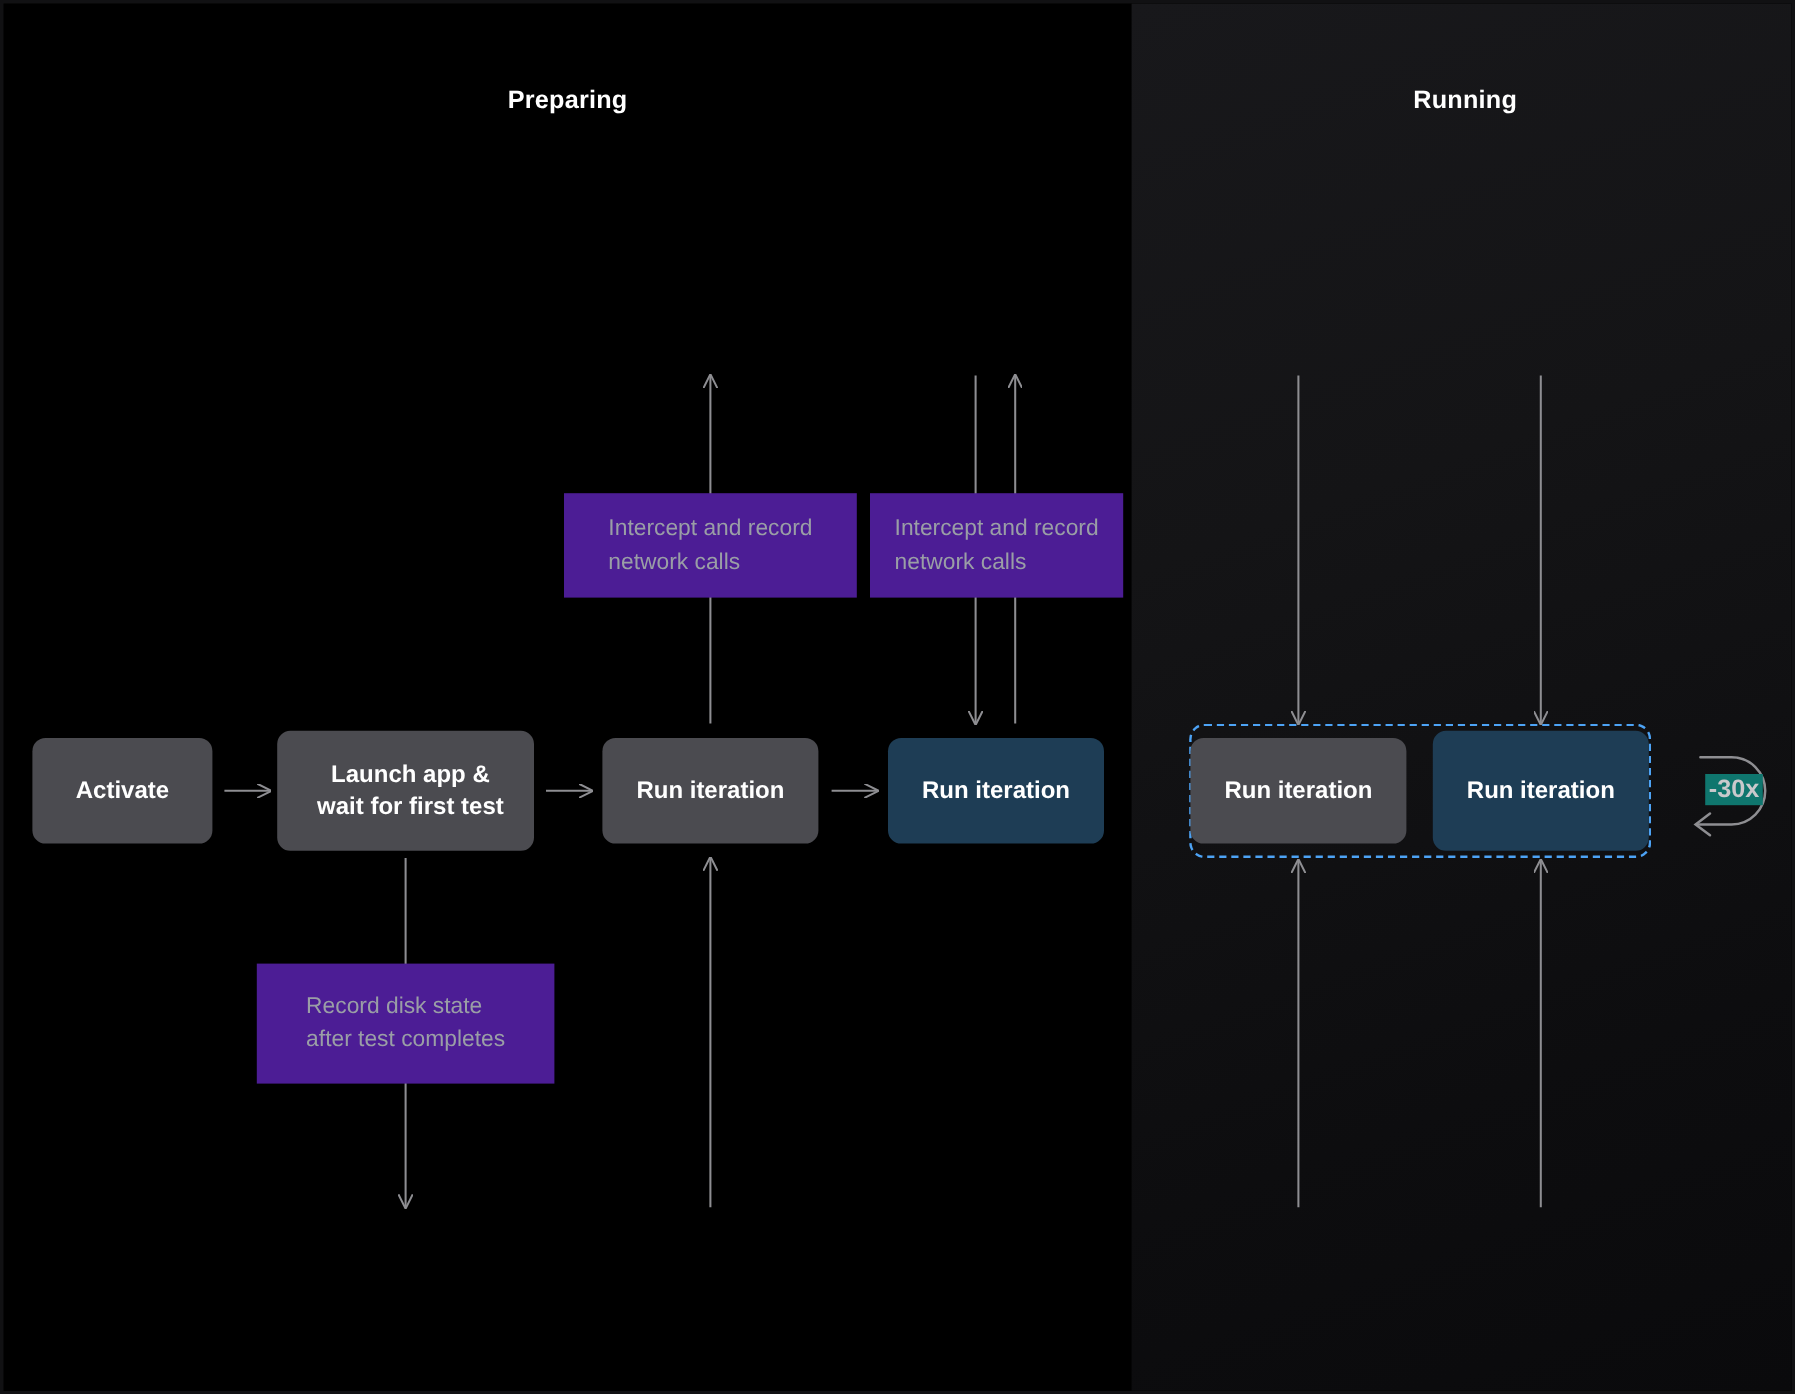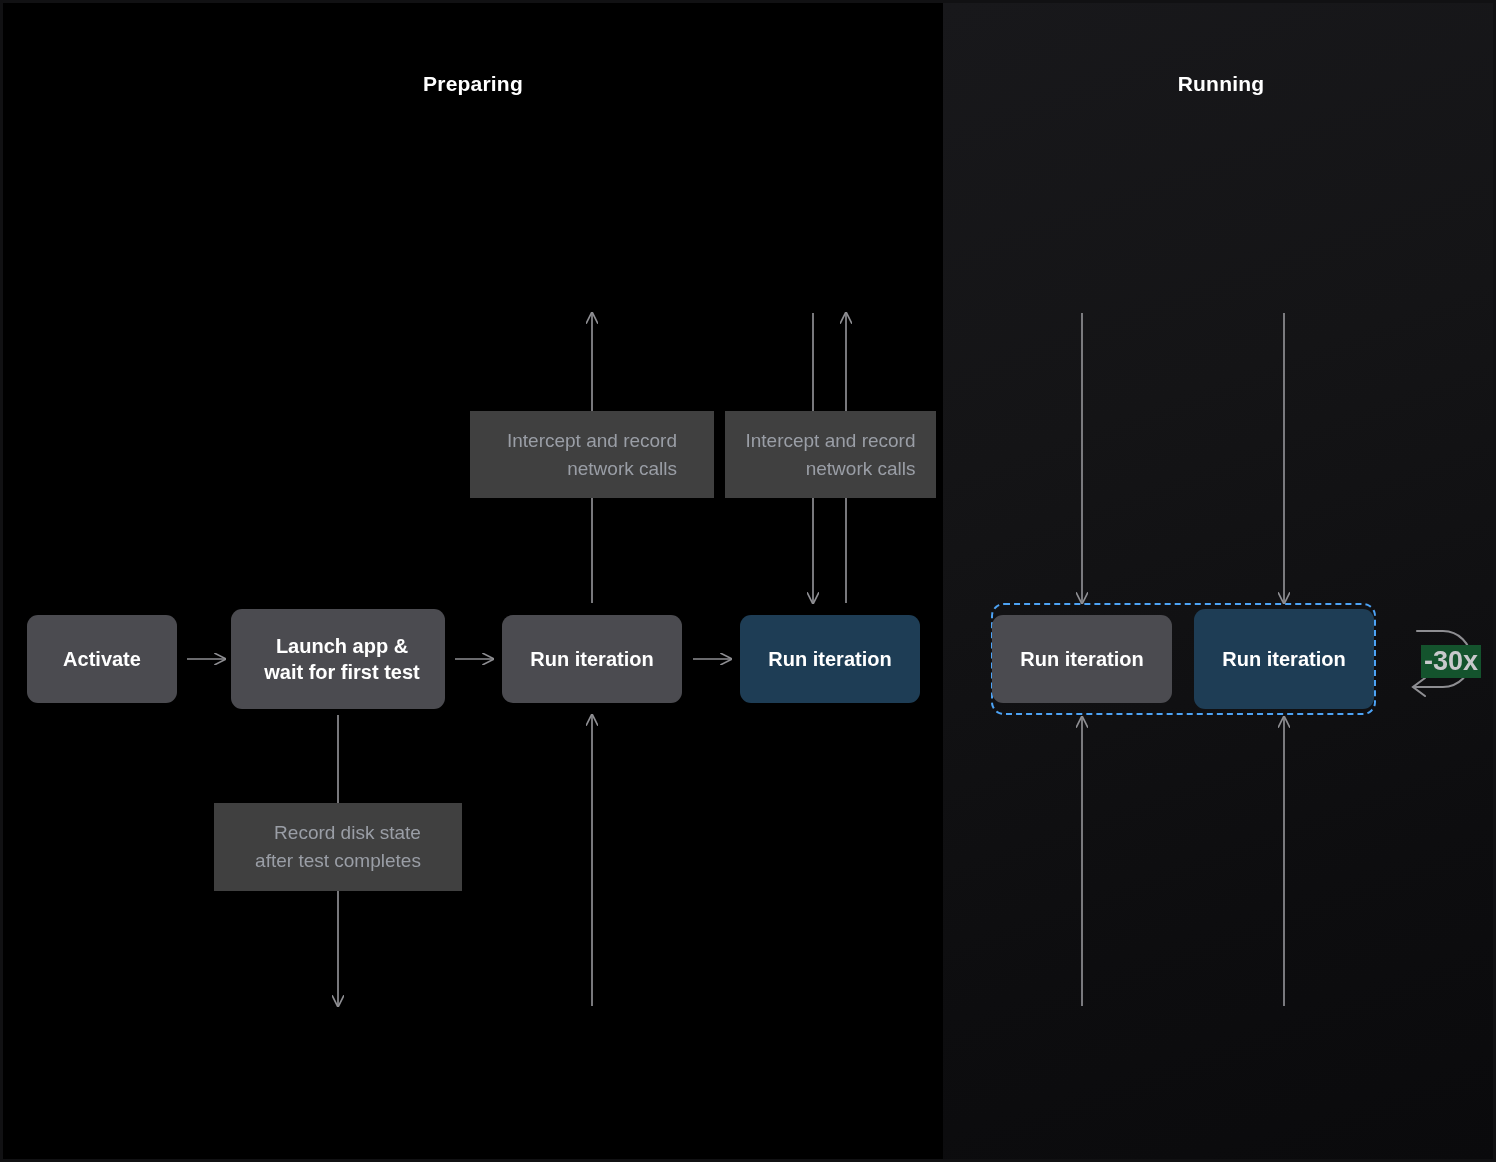--- a/index.html
+++ b/index.html
@@ -51,48 +51,48 @@
     color:#fff; font-size:20px; font-weight:600;
     line-height:1.32;
     padding:0 12px;
   }
   .node.grey{ background:#4b4b50; }
   .node.blue{ background:#1e3d55; }
 
   
   .note{
     position:absolute;
-    background:#404040;
+    background:#4c1d95;
     color:#9a9ea6;
     font-size:19px;
     line-height:1.45;
     display:flex; align-items:center; justify-content:center;
-    text-align:right;
+    text-align:left;
     padding:0 10px;
   }
 
   
   .loop-group{
     position:absolute;
     border:2px dashed #4da3f5;
     border-radius:13px;
   }
 
   
   .loop-badge{
     position:absolute;
     display:flex; align-items:center; justify-content:center;
   }
   .loop-badge .lbl{
     position:absolute;
     left:18px; top:28px;
     color:#c9c9cc;
-    font-size:27px;
+    font-size:21px;
     font-weight:600;
-    background:#14532d;
+    background:#0f766e;
     padding:1px 3px;
     white-space:nowrap;
   }
 
   
   #wires{ position:absolute; left:0; top:0; width:1496px; height:1162px; pointer-events:none; }
 </style>
 </head>
 <body>
 
@@ -149,21 +149,21 @@
     </div>
   </div>
 
   <div class="note" style="left:722px; top:408px; width:211px; height:87px;">
     <div>
       <div>Intercept and record</div>
       <div>network calls</div>
     </div>
   </div>
 
-  <div class="note" style="left:211px; top:800px; width:248px; height:88px;">
+  <div class="note" style="left:211px; top:800px; width:248px; height:100px;">
     <div>
       <div>Record disk state</div>
       <div>after test completes</div>
     </div>
   </div>
 
   <div class="node grey" style="left:24px; top:612px; width:150px; height:88px;">
     <span>Activate</span>
   </div>
 

